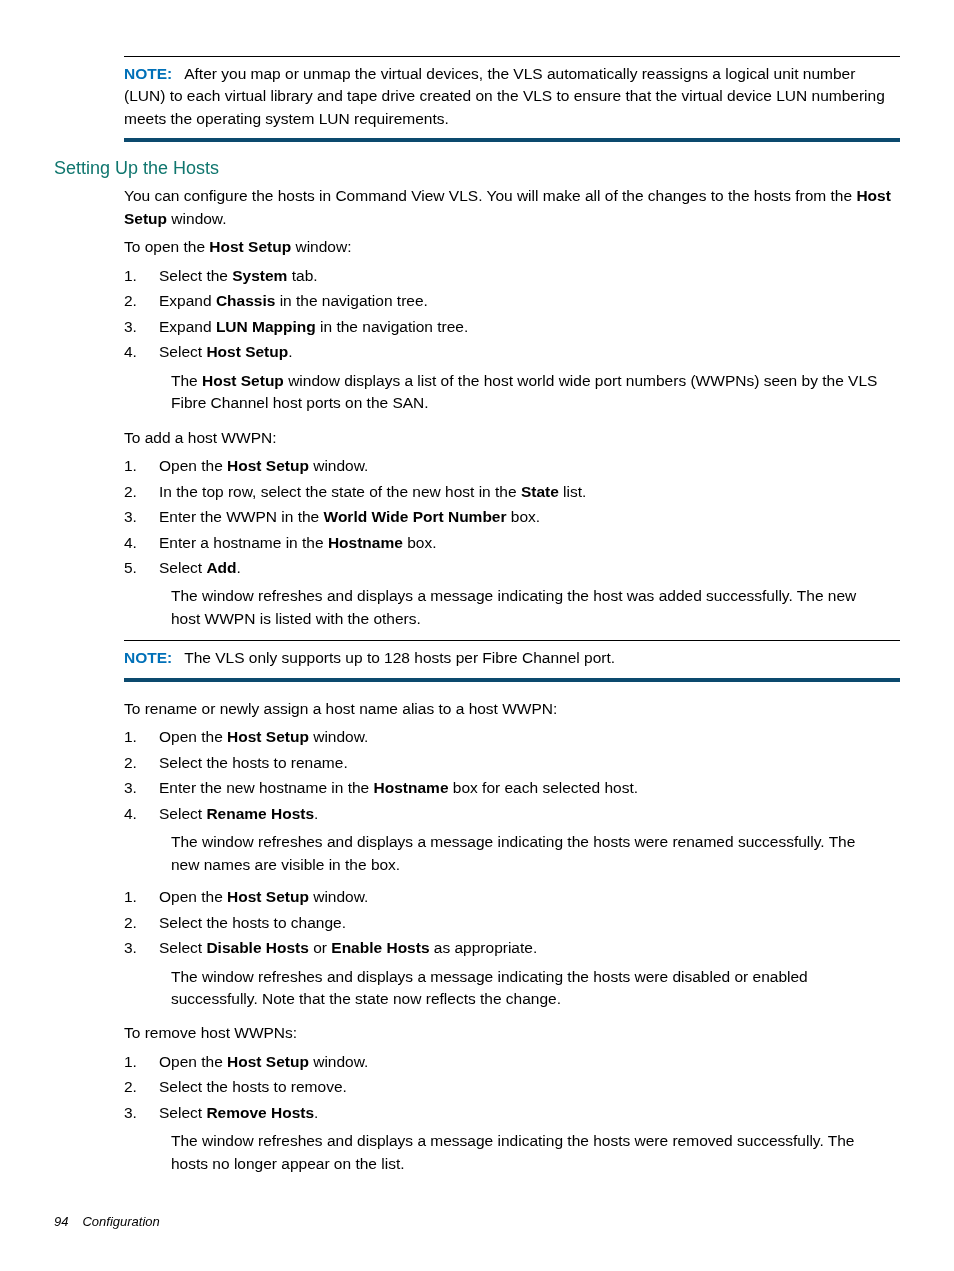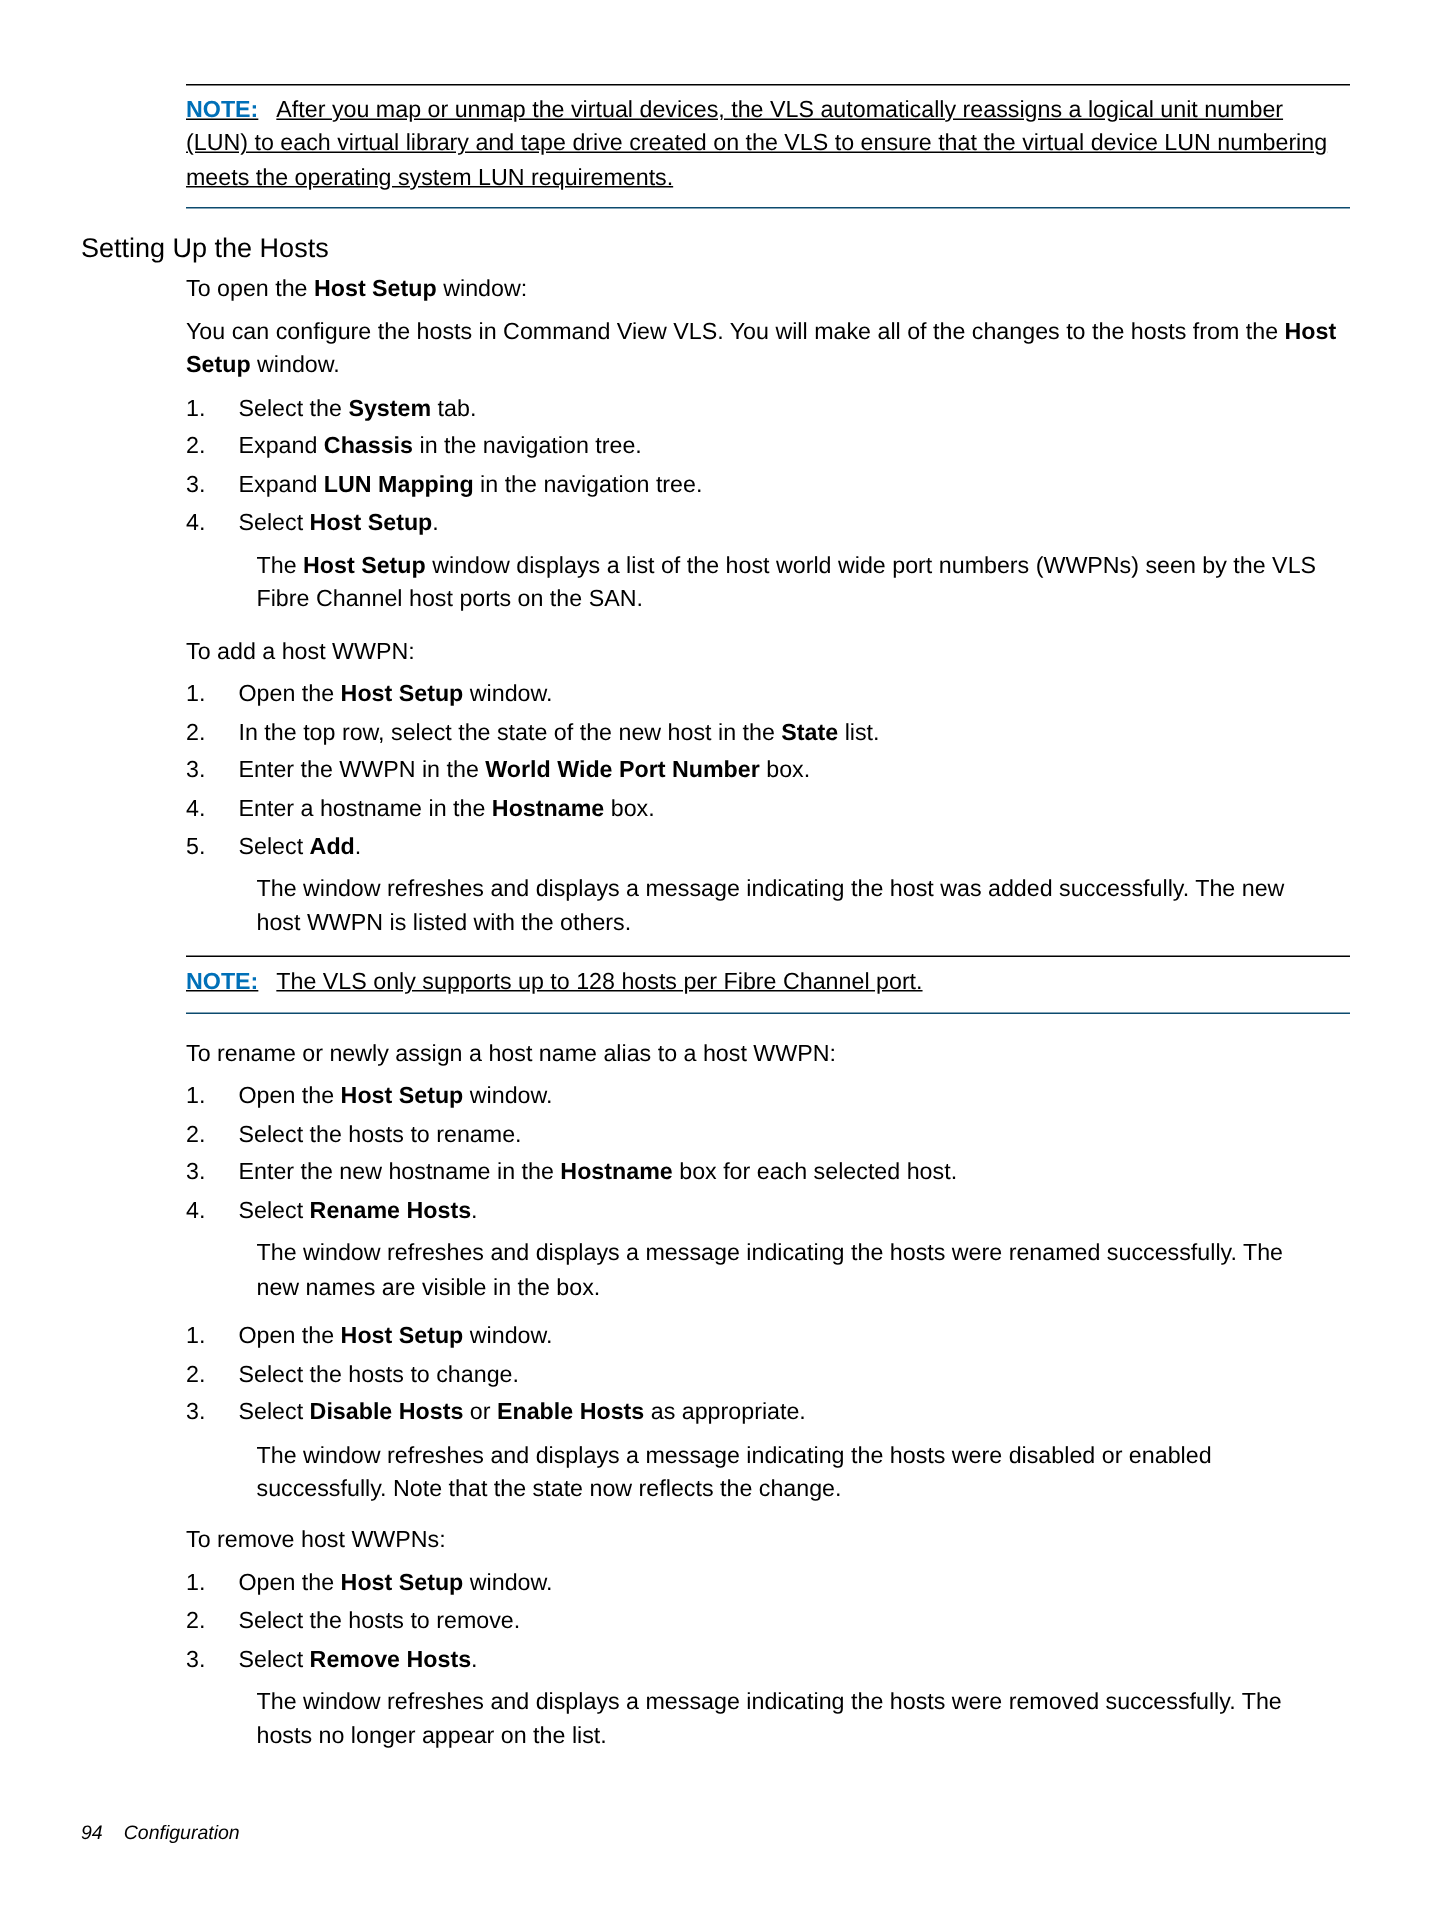--- a/index.html
+++ b/index.html
@@ -15,33 +15,32 @@
     min-height: 1271px;
     padding: 52px 54px 30px 54px;
     box-sizing: border-box;
     position: relative;
   }
   .content {
     margin-left: 70px;
   }
   .note-box {
     border-top: 1px solid #000;
-    border-bottom: 1px solid #0c4a6e;
+    border-bottom: 4px solid #0c4a6e;
     padding: 6px 0 8px 0;
     margin: 4px 0 16px 0;
     line-height: 1.45;
-    text-decoration: underline;
   }
   .note-label {
     color: #0070B8;
     font-weight: bold;
     padding-right: 12px;
   }
   .section-heading {
-    color: #000000;
+    color: #0f766e;
     font-size: 18px;
     font-weight: normal;
     margin: 14px 0 6px -70px;
   }
   p {
     margin: 6px 0;
     line-height: 1.45;
   }
   .bold {
     font-weight: bold;
@@ -84,25 +83,25 @@
 <div class="page">
   <div class="content">
 
     <div class="note-box">
       <span class="note-label">NOTE:</span><span>After you map or unmap the virtual devices, the VLS automatically reassigns a logical unit number (LUN) to each virtual library and tape drive created on the VLS to ensure that the virtual device LUN numbering meets the operating system LUN requirements.</span>
     </div>
 
     <div class="section-heading">Setting Up the Hosts</div>
 
     <p>
+      <span>You can configure the hosts in Command View VLS. You will make all of the changes to the hosts from the </span><span class="bold">Host Setup</span><span> window.</span>
+    </p>
+
+    <p>
       <span>To open the </span><span class="bold">Host Setup</span><span> window:</span>
-    </p>
-
-    <p>
-      <span>You can configure the hosts in Command View VLS. You will make all of the changes to the hosts from the </span><span class="bold">Host Setup</span><span> window.</span>
     </p>
 
     <ol id="open-steps">
         <li>
           <span class="num">1.</span>
           <div class="li-body">
             <div><span>Select the </span><span class="bold">System</span><span> tab.</span></div>
           </div>
         </li>
         <li>

